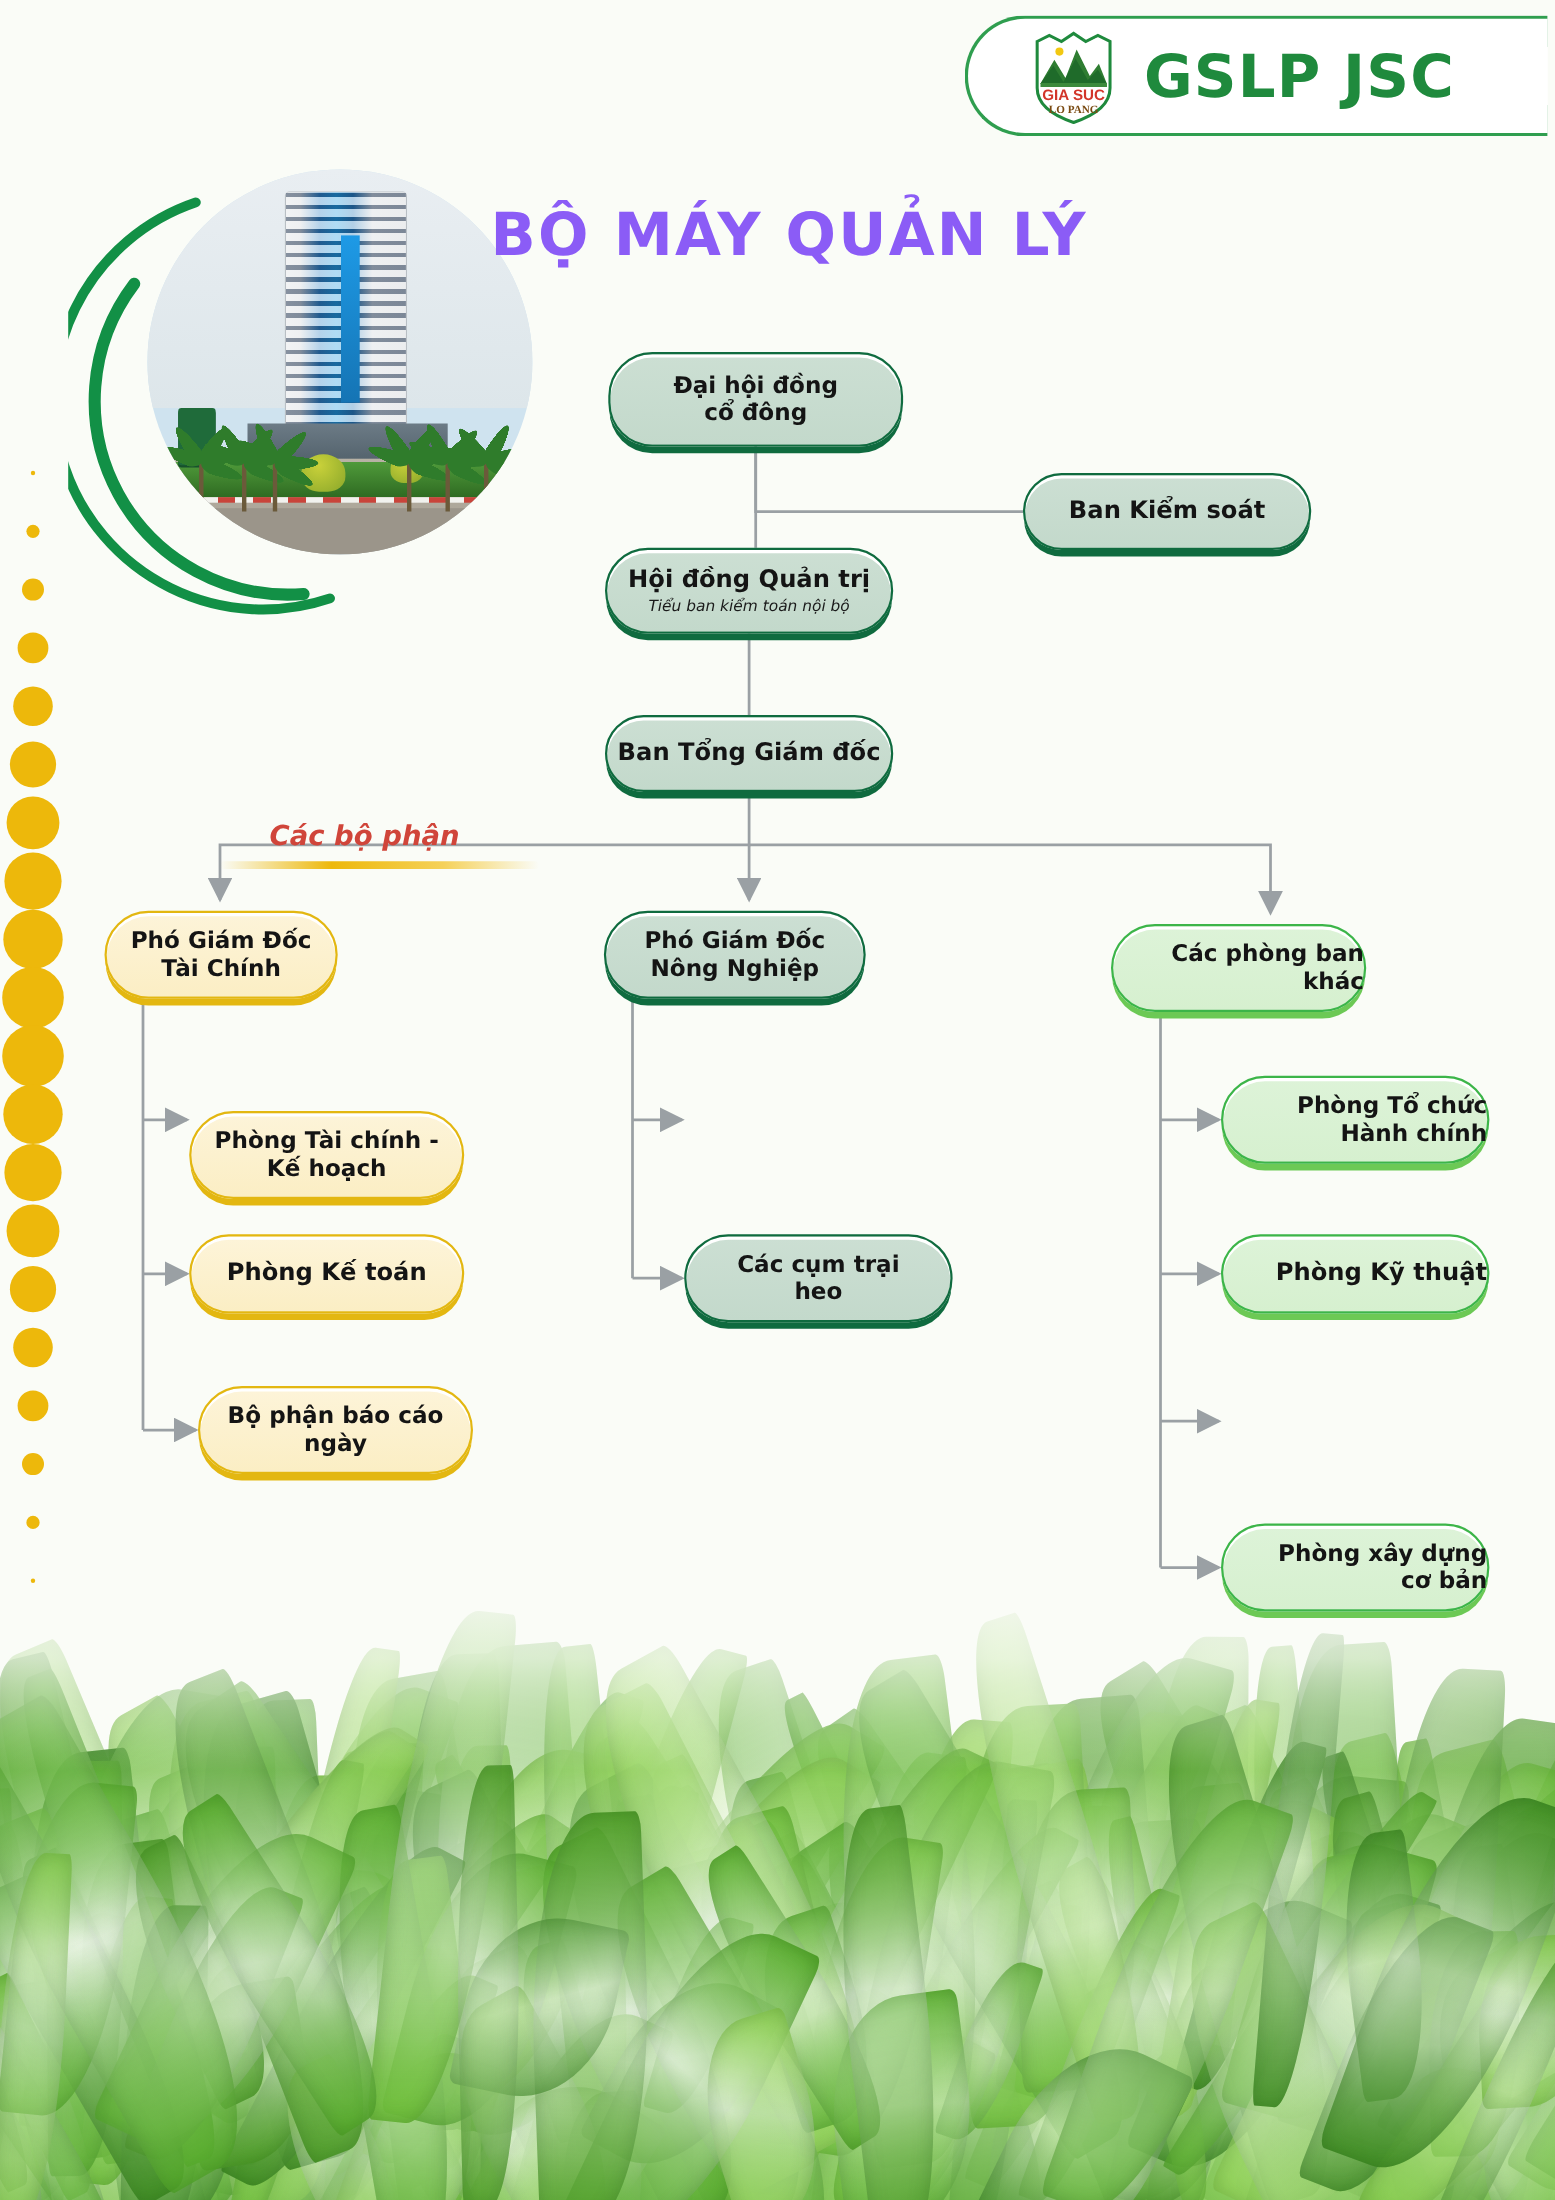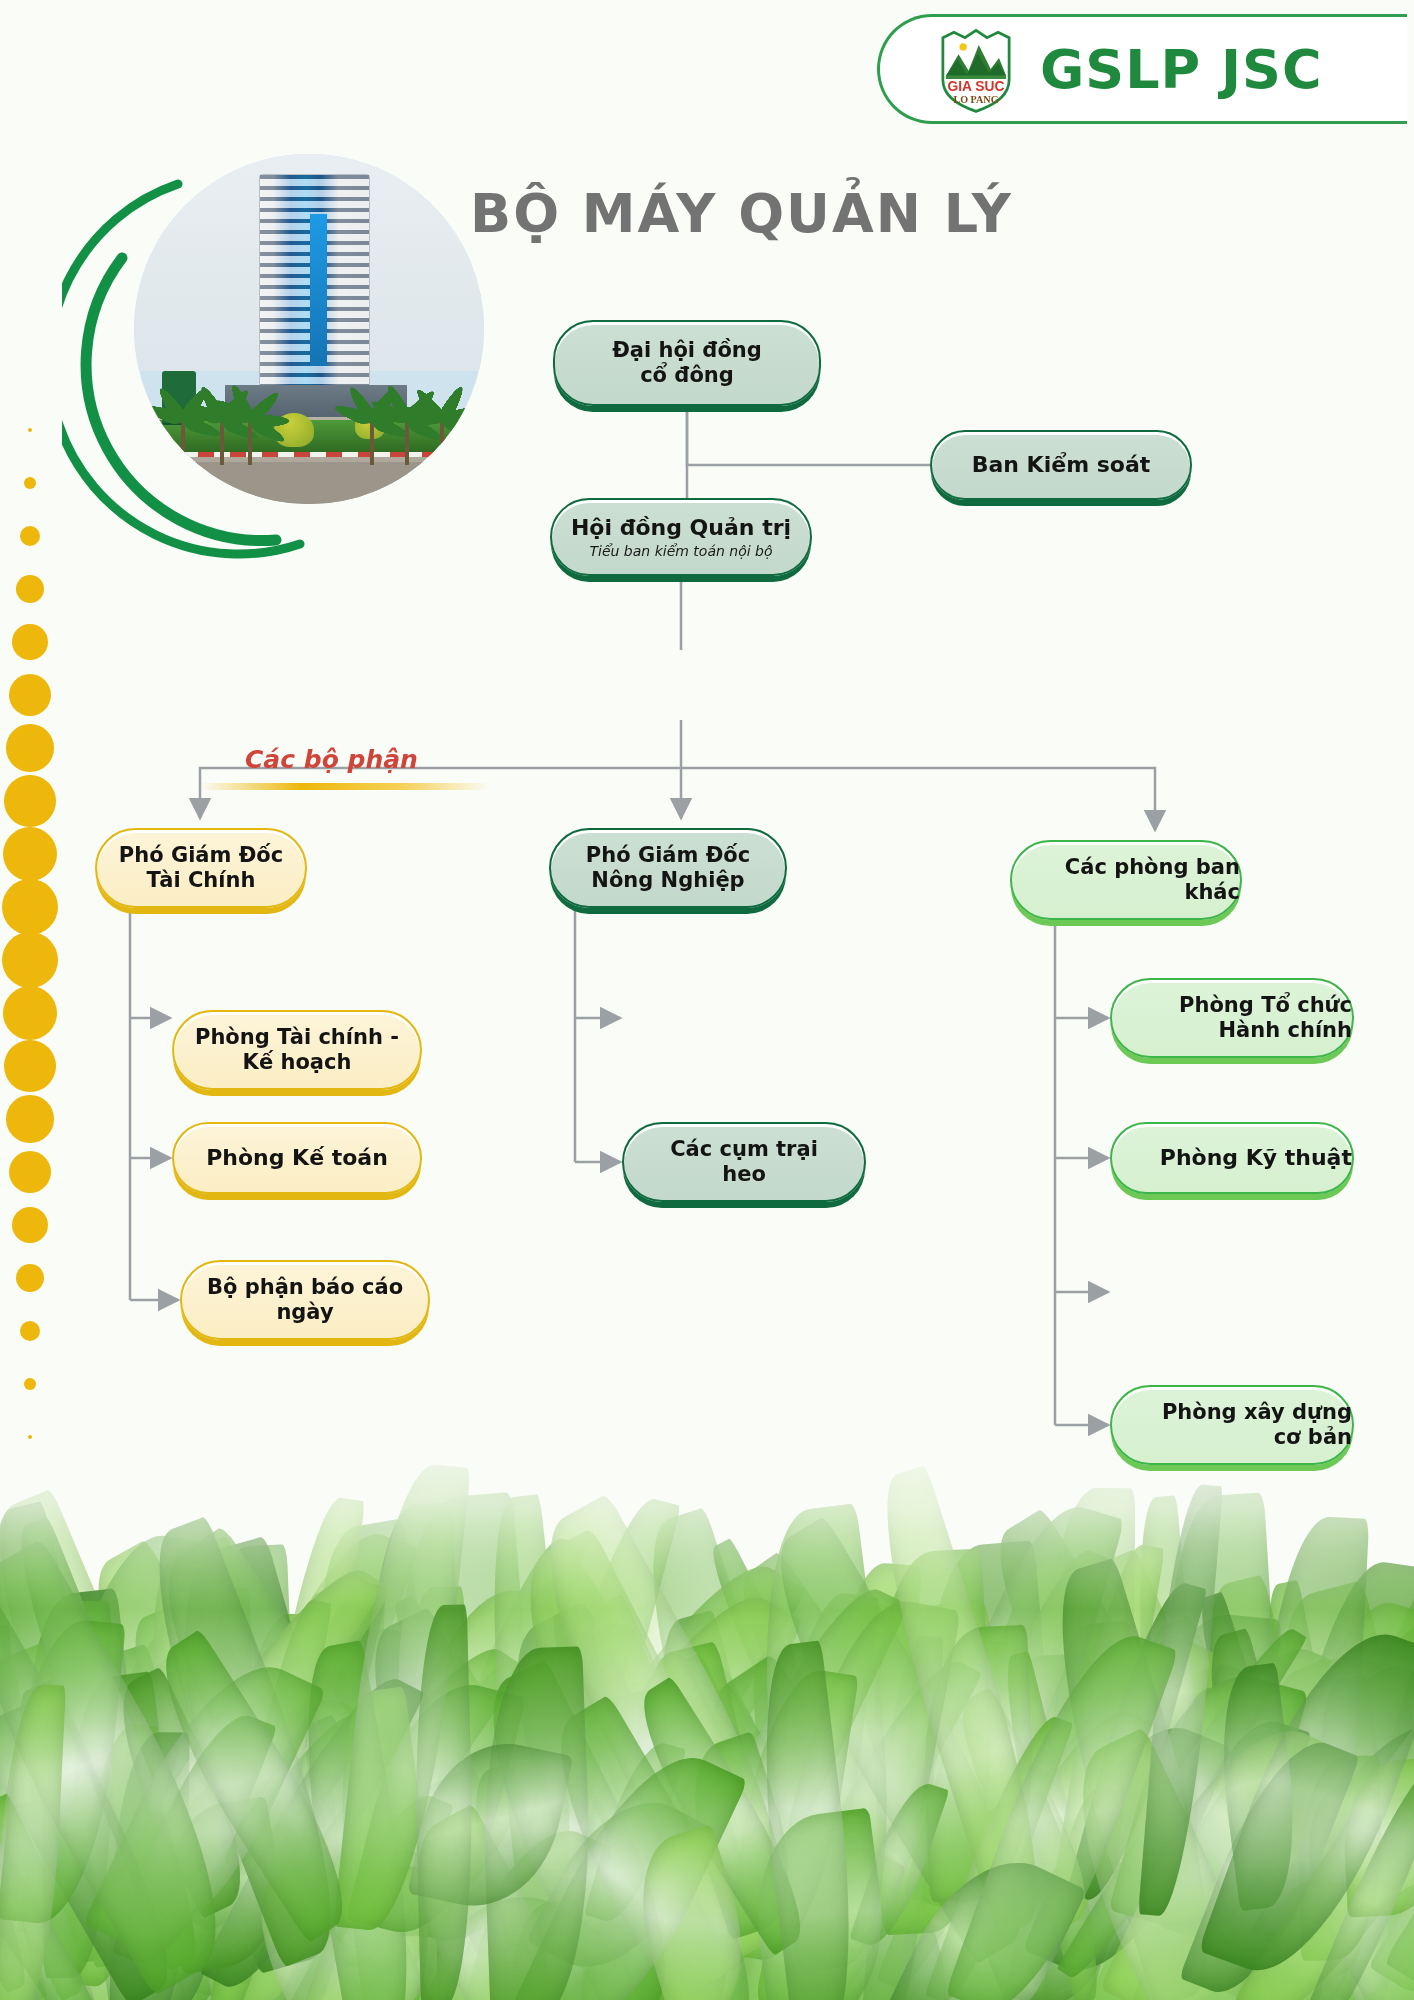--- a/index.html
+++ b/index.html
@@ -20,22 +20,22 @@
     z-index:6;
   }
   #brand-logo{width:92px;height:92px;position:relative;flex:0 0 auto;}
   #brand-text{
     font-size:54px;font-weight:bold;color:#1f8a3d;letter-spacing:1px;
     font-family:"DejaVu Sans","Liberation Sans",sans-serif;
   }
 
   
   #page-title{
-    position:absolute;left:470px;top:182px;
-    font-size:54px;font-weight:bold;color:#737373;
+    position:absolute;left:446px;top:182px;
+    font-size:54px;font-weight:bold;color:#8b5cf6;
     letter-spacing:2px;white-space:nowrap;
   }
 
   
   #photo-ring{
     position:absolute;left:62px;top:140px;width:400px;height:420px;
   }
   #photo-arc{
     position:absolute;left:0;top:0;width:400px;height:420px;
   }
@@ -645,20 +645,23 @@
       <span>Ban Kiểm soát</span>
     </div>
     <div class="node n-teal" style="left: 553px; top: 320px; width: 268px; height: 86px; font-size: 21px;">
       <span>Đại hội đồng</span>
       <span>cổ đông</span>
     </div>
     <div class="node n-teal" style="left: 550px; top: 498px; width: 262px; height: 78px; font-size: 22px;">
       <span>Hội đồng Quản trị</span>
       <span class="sub">Tiểu ban kiểm toán nội bộ</span>
     </div>
+    <div class="node n-teal" style="left: 550px; top: 650px; width: 262px; height: 70px; font-size: 22px;">
+      <span>Ban Tổng Giám đốc</span>
+    </div>
     <div class="node n-gold" style="left: 95px; top: 828px; width: 212px; height: 80px; font-size: 21px;">
       <span>Phó Giám Đốc</span>
       <span>Tài Chính</span>
     </div>
     <div class="node n-teal" style="left: 549px; top: 828px; width: 238px; height: 80px; font-size: 21px;">
       <span>Phó Giám Đốc</span>
       <span>Nông Nghiệp</span>
     </div>
     <div class="node n-green" style="left: 1010px; top: 840px; width: 232px; height: 80px; font-size: 21px;">
       <span>Các phòng ban</span>

